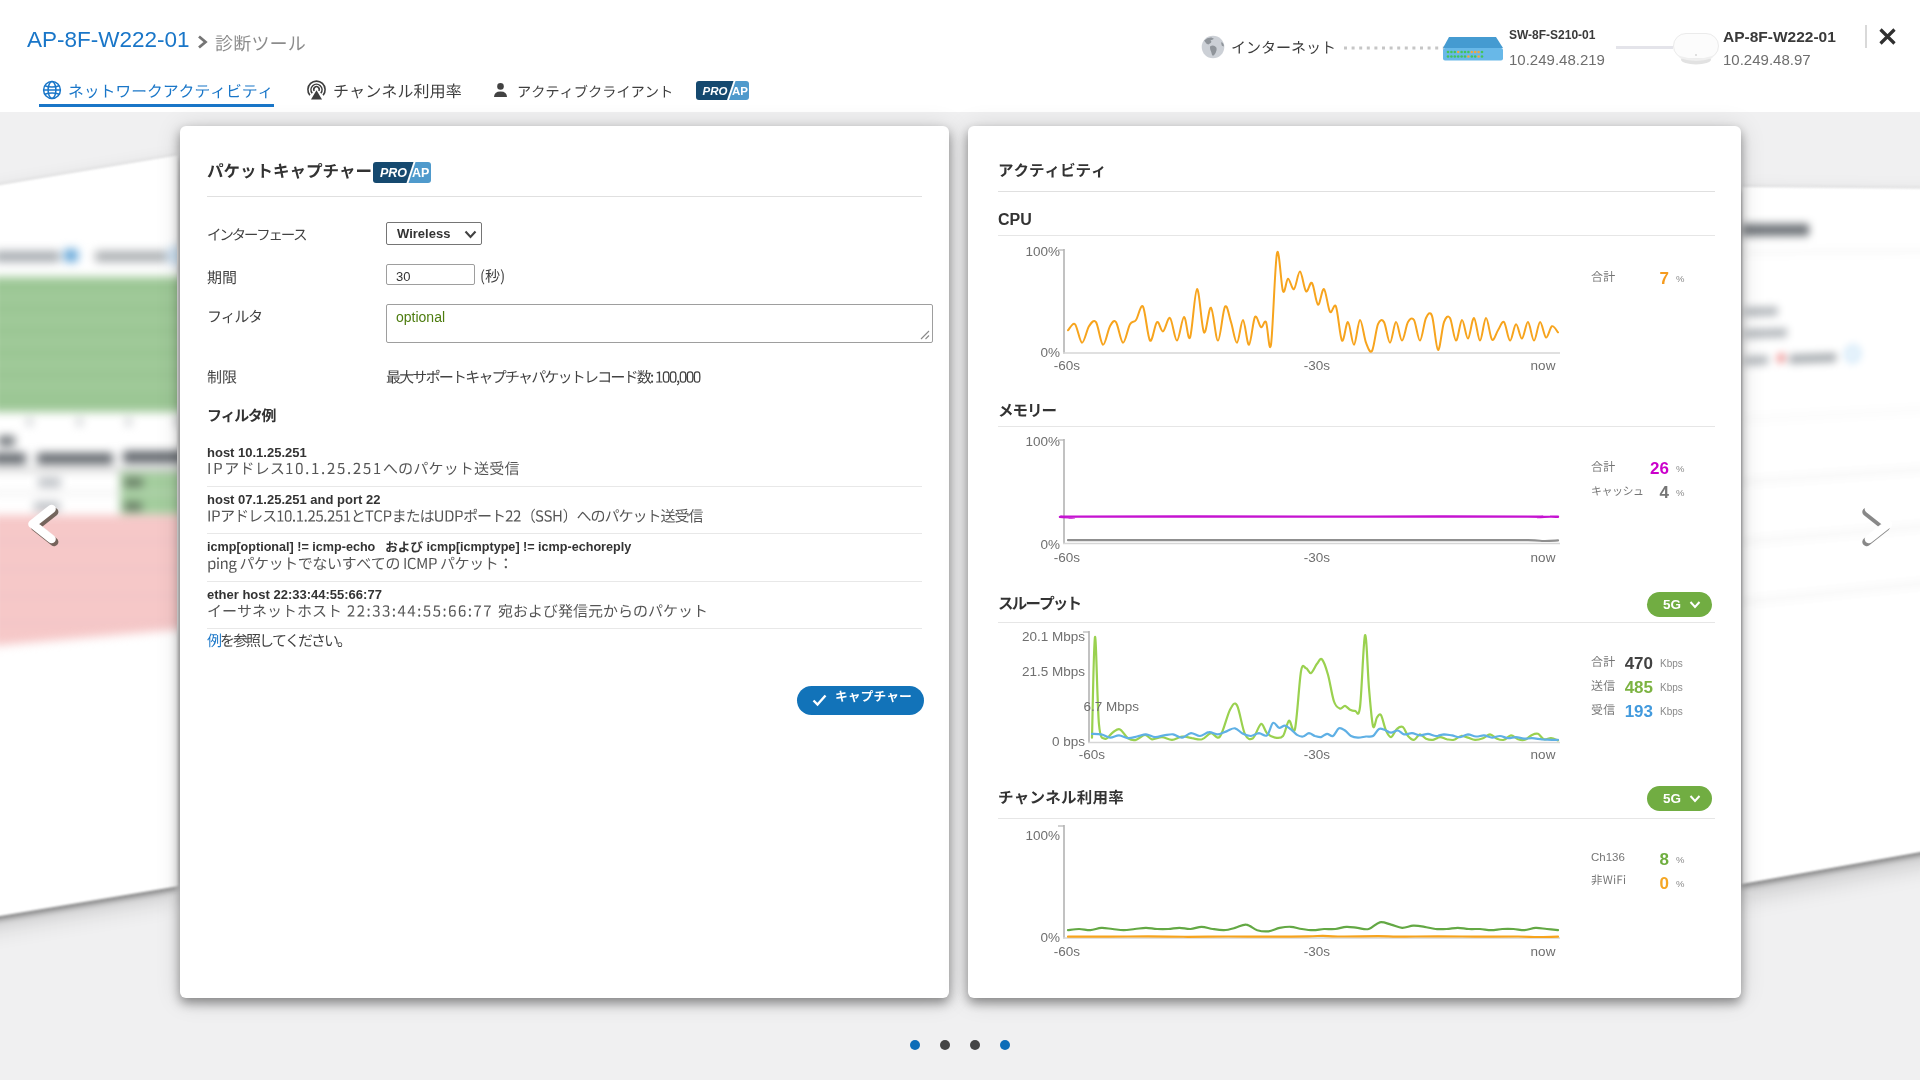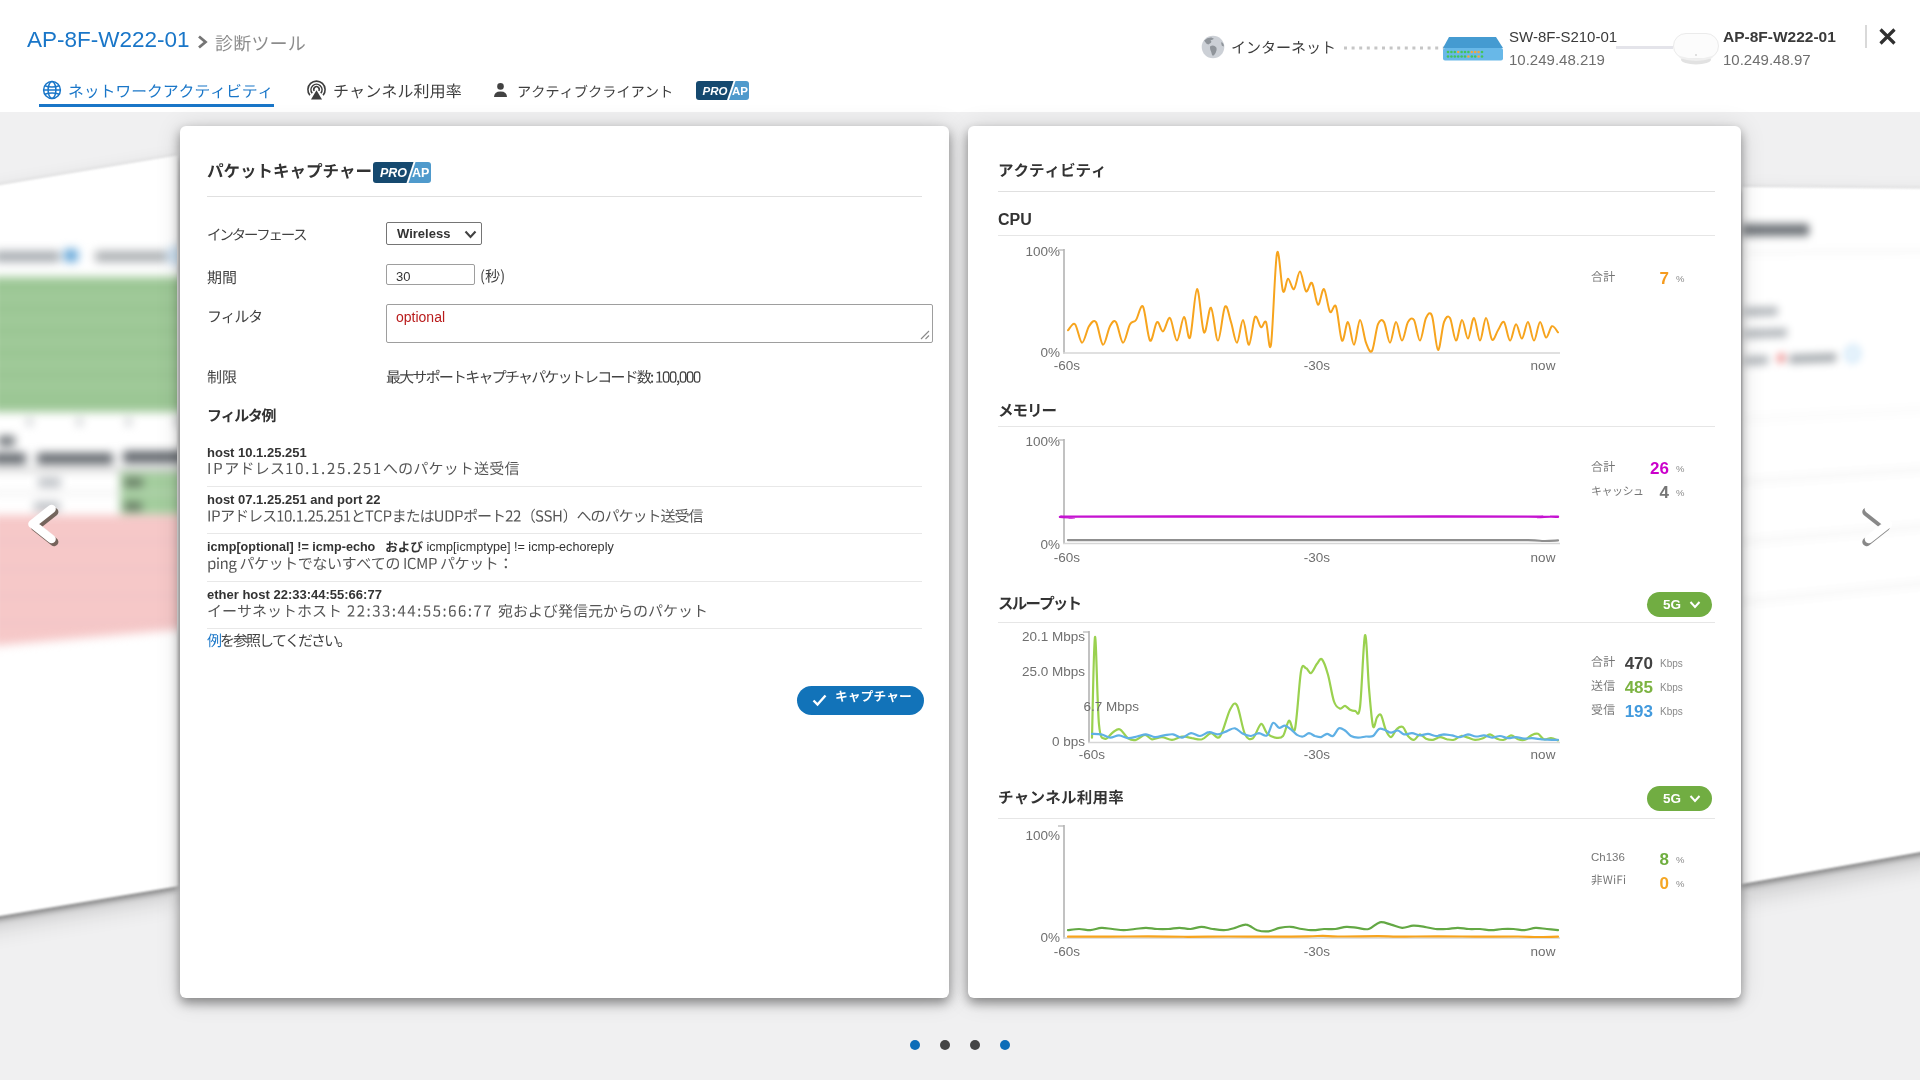--- a/index.html
+++ b/index.html
@@ -74,21 +74,21 @@
         <circle cx="17.2" cy="21.5" r="1.3" fill="#44c35a"></circle>
         <circle cx="20.6" cy="21.5" r="1.3" fill="#44c35a"></circle>
         <circle cx="24" cy="21.5" r="1.3" fill="#44c35a"></circle>
         <circle cx="27.4" cy="21.5" r="1.3" fill="#f0a73f"></circle>
         <circle cx="30.8" cy="21.5" r="1.3" fill="#44c35a"></circle>
         <circle cx="34.2" cy="21.5" r="1.3" fill="#44c35a"></circle>
         <circle cx="37.6" cy="21.5" r="1.3" fill="#f0a73f"></circle>
         <circle cx="41" cy="21.5" r="1.3" fill="#44c35a"></circle>
  </g>
     </svg>
-<div class="abs" style="left:1509px;top:29px;font-size:15px;font-weight:normal;color:#3a3a3a;line-height:1">SW-8F-S210-01</div>
+<div class="abs" style="left:1509px;top:29px;font-size:12px;font-weight:bold;color:#3a3a3a;line-height:1">SW-8F-S210-01</div>
 <div class="abs" style="left:1509px;top:52px;font-size:15px;color:#6e6e6e;line-height:1">10.249.48.219</div>
 <div class="abs" style="left:1616px;top:46px;width:57px;height:3px;background:#e4e4ea"></div>
 <svg class="abs" style="left:1671px;top:30px" width="50" height="37" viewBox="0 0 50 37">
  <ellipse cx="25" cy="29.5" rx="15" ry="5" fill="#e2e2e2"></ellipse>
  <rect x="2.5" y="3.5" width="45" height="25" rx="12.5" fill="#fcfcfc"></rect>
  <rect x="2.5" y="3.5" width="45" height="25" rx="12.5" fill="none" stroke="#ebebeb" stroke-width="1"></rect>
  <path d="M7 25.5 Q25 31.5 43 25.5 L41 28.3 Q25 33.5 9 28.3 Z" fill="#efefef"></path>
  <circle cx="25" cy="25" r="1" fill="#d6d6d6"></circle>
 </svg>
 <div class="abs" style="left:1723px;top:29px;font-size:15.5px;font-weight:bold;color:#3a3a3a;line-height:1">AP-8F-W222-01</div>
@@ -164,32 +164,32 @@
 </svg>
 <div class="hr" style="left:207px;top:196px;width:715px;z-index:30"></div>
 <div class="abs" style="left:386px;top:221.5px;width:96px;height:23.5px;border:1px solid #757575;border-radius:2px;z-index:30;background:#fff"></div>
 <div class="abs" style="left:397px;top:226.5px;font-size:13px;font-weight:bold;color:#333;z-index:31;line-height:1">Wireless</div>
 <svg class="abs" style="left:464px;top:229.5px;z-index:31" width="13" height="9" viewBox="0 0 13 9">
       <path d="M1.5 1.5 L6.5 7 L11.5 1.5" fill="none" stroke="#424242" stroke-width="2.1"></path>
     </svg>
 <div class="abs" style="left:386px;top:263.5px;width:89px;height:21.5px;border:1px solid #9e9e9e;border-radius:2px;z-index:30;background:#fff"></div>
 <div class="abs" style="left:396px;top:270px;font-size:13px;color:#333;z-index:31;line-height:1">30</div>
 <div class="abs" style="left:386px;top:303.5px;width:547px;height:39px;border:1px solid #9e9e9e;border-radius:2px;z-index:30;background:#fff"></div>
-<div class="abs" style="left:396px;top:310px;font-size:14px;color:#b91c1c;z-index:31;line-height:1">optional</div>
+<div class="abs" style="left:396px;top:310px;font-size:14px;color:#4d7c0f;z-index:31;line-height:1">optional</div>
 <svg class="abs" style="left:920px;top:330px;z-index:31" width="10" height="10" viewBox="0 0 10 10">
  <path d="M9 1 L1 9 M9 5.5 L5.5 9" stroke="#8a8a8a" stroke-width="1.1"></path>
     </svg>
 <div class="hr" style="left:207px;top:486px;width:715px;background:#e8e8e8;z-index:30"></div>
 <div class="hr" style="left:207px;top:533px;width:715px;background:#e8e8e8;z-index:30"></div>
 <div class="hr" style="left:207px;top:581px;width:715px;background:#e8e8e8;z-index:30"></div>
 <div class="hr" style="left:207px;top:628px;width:715px;background:#e8e8e8;z-index:30"></div>
 <div class="abs" style="left:207px;top:445.7px;font-size:13px;font-weight:bold;color:#333;z-index:30;line-height:1">host 10.1.25.251</div>
 <div class="abs" style="left:207px;top:493.2px;font-size:13px;font-weight:bold;color:#333;z-index:30;line-height:1">host 07.1.25.251 and port 22</div>
 <div class="abs" style="left:207px;top:541.1px;font-size:12.6px;font-weight:bold;color:#333;z-index:30;line-height:1">icmp[optional] != icmp-echo</div>
-<div class="abs" style="left:426.5px;top:541.1px;font-size:12.6px;font-weight:normal;color:#333;z-index:30;line-height:1">icmp[icmptype] != icmp-echoreply</div>
+<div class="abs" style="left:426.5px;top:541.1px;font-size:12.6px;font-weight:bold;color:#333;z-index:30;line-height:1">icmp[icmptype] != icmp-echoreply</div>
 <div class="abs" style="left:207px;top:588.2px;font-size:13px;font-weight:bold;color:#333;z-index:30;line-height:1">ether host 22:33:44:55:66:77</div>
 <div class="abs" style="left:797px;top:686px;width:127px;height:29px;border-radius:14.5px;background:#1273b9;z-index:30"></div>
 <svg class="abs" style="left:812px;top:694px;z-index:31" width="15" height="13" viewBox="0 0 15 13">
       <path d="M1.5 6.5 L5.5 10.5 L13.5 1.5" fill="none" stroke="#fff" stroke-width="2.4"></path>
     </svg>
 
 <div class="hr" style="left:998px;top:191px;width:717px;z-index:30"></div>
 <div class="abs" style="left:998px;top:211.5px;font-size:16px;font-weight:bold;color:#333;z-index:30;line-height:1">CPU</div>
 <div class="hr" style="left:998px;top:235px;width:717px;background:#e6e6e6;z-index:30"></div>
 <div class="hr" style="left:998px;top:426px;width:717px;background:#e6e6e6;z-index:30"></div>
@@ -236,21 +236,21 @@
     <div class="abs" style="left:960.0px;top:346.2px;width:100px;text-align:right;font-size:13.5px;color:#6f6f6f;z-index:31;font-weight:normal;white-space:nowrap;line-height:1">0%</div>
     <div class="abs" style="left:1017.0px;top:359.2px;width:100px;text-align:center;font-size:13.5px;color:#6f6f6f;z-index:31;font-weight:normal;white-space:nowrap;line-height:1">-60s</div>
     <div class="abs" style="left:1267.0px;top:359.2px;width:100px;text-align:center;font-size:13.5px;color:#6f6f6f;z-index:31;font-weight:normal;white-space:nowrap;line-height:1">-30s</div>
     <div class="abs" style="left:1493.0px;top:359.2px;width:100px;text-align:center;font-size:13.5px;color:#6f6f6f;z-index:31;font-weight:normal;white-space:nowrap;line-height:1">now</div>
     <div class="abs" style="left:960.0px;top:435.2px;width:100px;text-align:right;font-size:13.5px;color:#6f6f6f;z-index:31;font-weight:normal;white-space:nowrap;line-height:1">100%</div>
     <div class="abs" style="left:960.0px;top:538.2px;width:100px;text-align:right;font-size:13.5px;color:#6f6f6f;z-index:31;font-weight:normal;white-space:nowrap;line-height:1">0%</div>
     <div class="abs" style="left:1017.0px;top:551.2px;width:100px;text-align:center;font-size:13.5px;color:#6f6f6f;z-index:31;font-weight:normal;white-space:nowrap;line-height:1">-60s</div>
     <div class="abs" style="left:1267.0px;top:551.2px;width:100px;text-align:center;font-size:13.5px;color:#6f6f6f;z-index:31;font-weight:normal;white-space:nowrap;line-height:1">-30s</div>
     <div class="abs" style="left:1493.0px;top:551.2px;width:100px;text-align:center;font-size:13.5px;color:#6f6f6f;z-index:31;font-weight:normal;white-space:nowrap;line-height:1">now</div>
     <div class="abs" style="left:985.0px;top:630.2px;width:100px;text-align:right;font-size:13.5px;color:#6f6f6f;z-index:31;font-weight:normal;white-space:nowrap;line-height:1">20.1 Mbps</div>
-    <div class="abs" style="left:985.0px;top:665.2px;width:100px;text-align:right;font-size:13.5px;color:#6f6f6f;z-index:31;font-weight:normal;white-space:nowrap;line-height:1">25.0 Mbps</div>
+    <div class="abs" style="left:985.0px;top:665.2px;width:100px;text-align:right;font-size:13.5px;color:#6f6f6f;z-index:31;font-weight:normal;white-space:nowrap;line-height:1">21.5 Mbps</div>
     <div class="abs" style="left:1039px;top:700.2px;width:100px;text-align:right;font-size:13.5px;color:#6f6f6f;z-index:31;font-weight:normal;white-space:nowrap;line-height:1">6.7 Mbps</div>
     <div class="abs" style="left:985.0px;top:735.2px;width:100px;text-align:right;font-size:13.5px;color:#6f6f6f;z-index:31;font-weight:normal;white-space:nowrap;line-height:1">0 bps</div>
     <div class="abs" style="left:1042.0px;top:748.2px;width:100px;text-align:center;font-size:13.5px;color:#6f6f6f;z-index:31;font-weight:normal;white-space:nowrap;line-height:1">-60s</div>
     <div class="abs" style="left:1267.0px;top:748.2px;width:100px;text-align:center;font-size:13.5px;color:#6f6f6f;z-index:31;font-weight:normal;white-space:nowrap;line-height:1">-30s</div>
     <div class="abs" style="left:1493.0px;top:748.2px;width:100px;text-align:center;font-size:13.5px;color:#6f6f6f;z-index:31;font-weight:normal;white-space:nowrap;line-height:1">now</div>
     <div class="abs" style="left:960.0px;top:829.2px;width:100px;text-align:right;font-size:13.5px;color:#6f6f6f;z-index:31;font-weight:normal;white-space:nowrap;line-height:1">100%</div>
     <div class="abs" style="left:960.0px;top:931.2px;width:100px;text-align:right;font-size:13.5px;color:#6f6f6f;z-index:31;font-weight:normal;white-space:nowrap;line-height:1">0%</div>
     <div class="abs" style="left:1017.0px;top:945.2px;width:100px;text-align:center;font-size:13.5px;color:#6f6f6f;z-index:31;font-weight:normal;white-space:nowrap;line-height:1">-60s</div>
     <div class="abs" style="left:1267.0px;top:945.2px;width:100px;text-align:center;font-size:13.5px;color:#6f6f6f;z-index:31;font-weight:normal;white-space:nowrap;line-height:1">-30s</div>
     <div class="abs" style="left:1493.0px;top:945.2px;width:100px;text-align:center;font-size:13.5px;color:#6f6f6f;z-index:31;font-weight:normal;white-space:nowrap;line-height:1">now</div>

